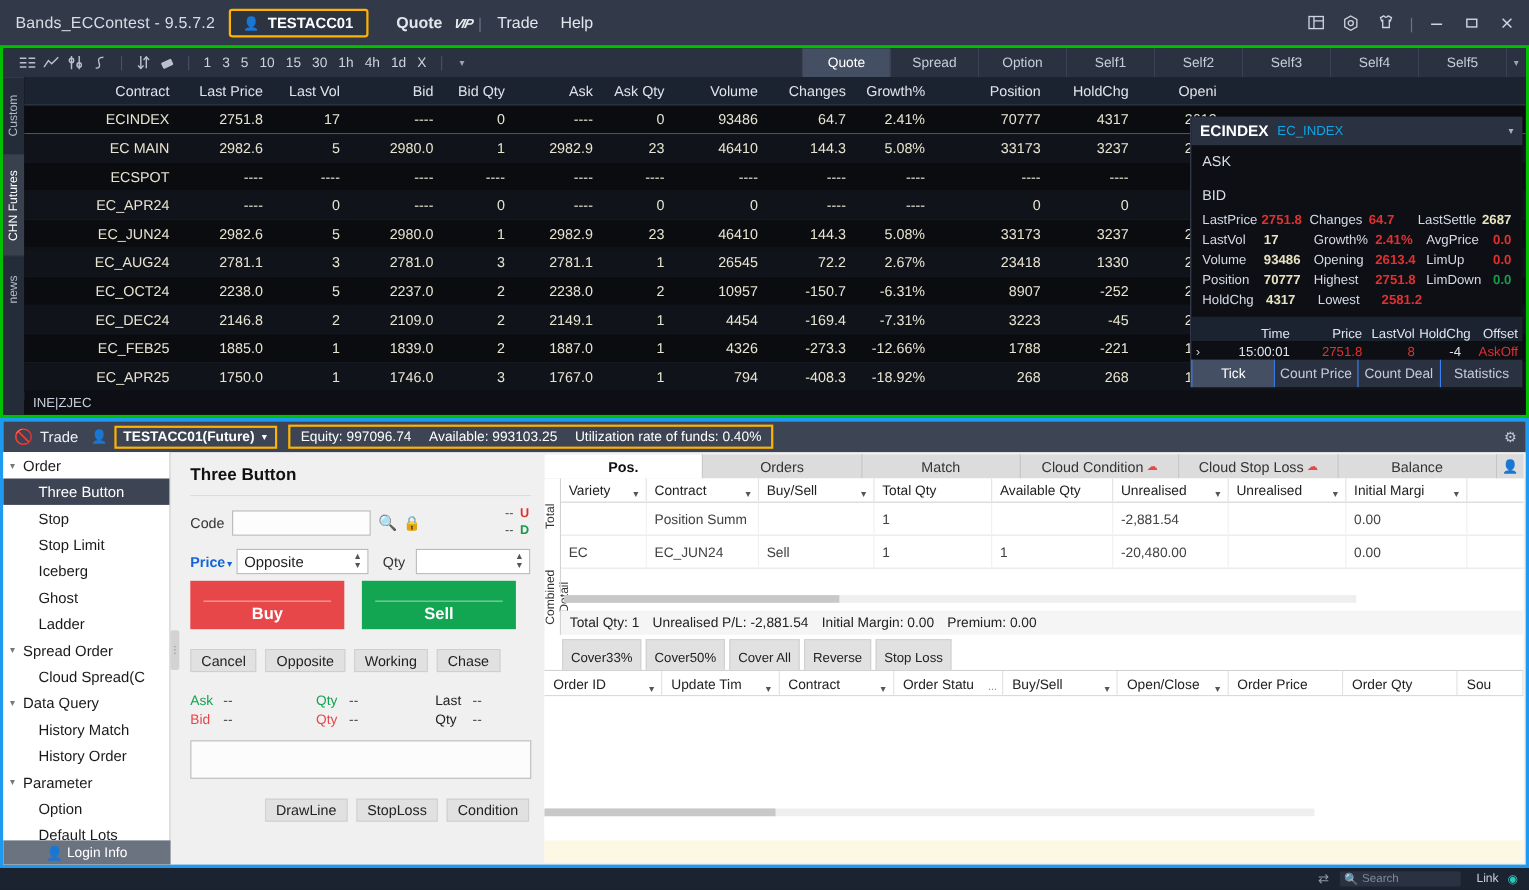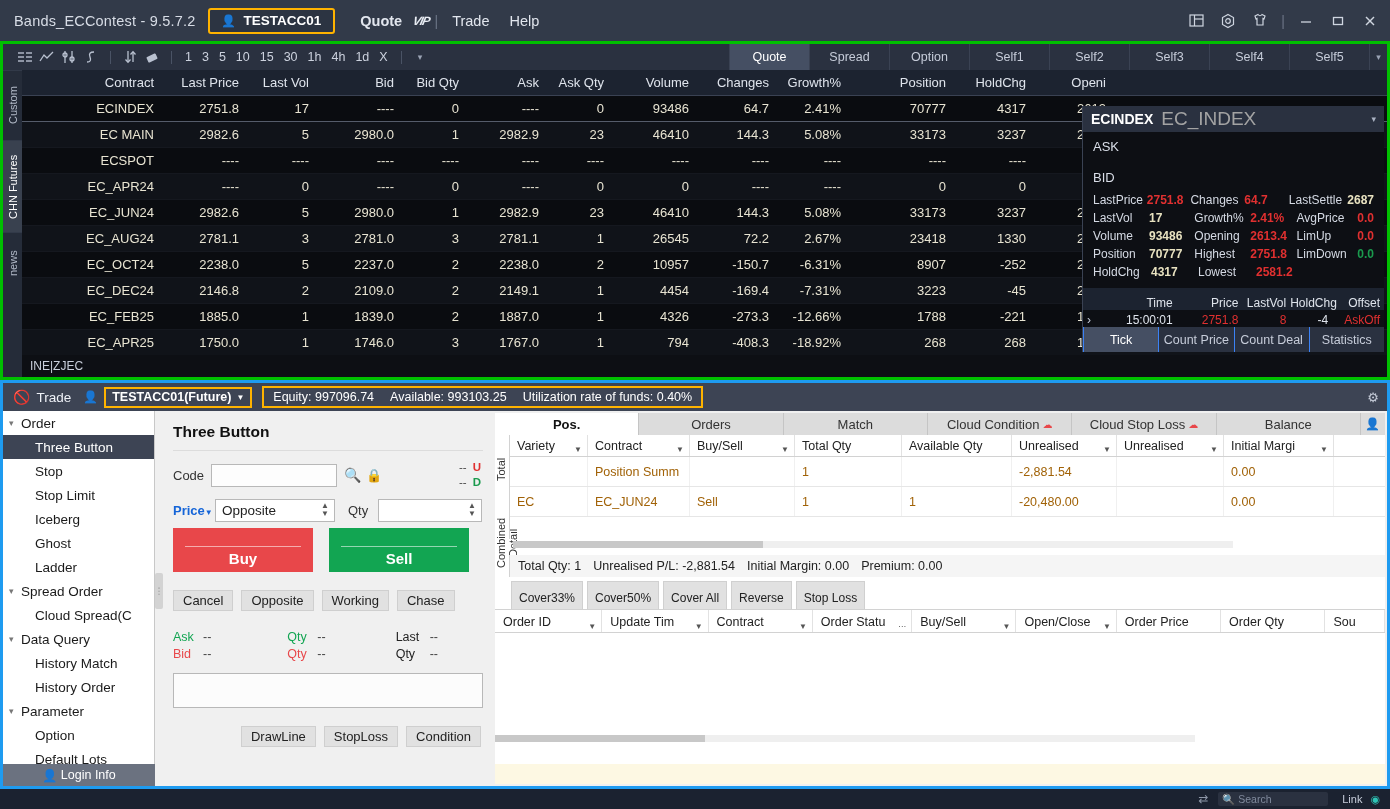--- a/index.html
+++ b/index.html
@@ -89,21 +89,21 @@
   .qscroll { position:absolute; left:19px; right:0; bottom:14px; height:7px; background:#1d2431; }
   .qscroll i { display:block; height:7px; width:330px; background:#5a6478; }
 
   
   .detail {
     position:absolute; right:3px; top:62px; width:302px; bottom:25px;
     background:#0d0f14; border-left:1px solid #3a4253;
   }
   .dhead { height:26px; background:#2a3140; display:flex; align-items:center; padding:0 8px;}
   .dhead .n1 { color:#fff; font-size:14px; font-weight:bold; }
-  .dhead .n2 { color:#a3a3a3; font-size:19px; margin-left:8px; }
+  .dhead .n2 { color:#0ea5e9; font-size:12px; margin-left:8px; }
   .dhead .car { margin-left:auto; color:#aab2c2; font-size:9px;}
   .dsec { color:#d9dee8; font-size:13px; padding:7px 10px 0 10px; }
   .dgrid { padding:6px 10px 0 10px; }
   .drow { display:flex; font-size:12px; line-height:18px; }
   .drow .k { color:#d5dae4; width:58px;}
   .drow .v { font-weight:bold; width:47px;}
   .drow .k2 { color:#d5dae4; width:58px;}
   .drow .v2 { font-weight:bold; width:48px;}
   .drow .k3 { color:#d5dae4; width:63px;}
   .drow .v3 { font-weight:bold; }
@@ -199,21 +199,21 @@
   .ptabs .usr { width:24px; display:flex;align-items:center;justify-content:center; color:#333; font-size:12px;
     background:#dcdcdc;}
   .vlabel { position:absolute; left:0; width:14px; writing-mode:vertical-rl; transform:rotate(180deg);
     font-size:11px; color:#333; text-align:center; }
   .ptable { position:absolute; left:14px; right:0; top:22px; height:104px; border-left:1px solid #d2d2d2;}
   .phead { display:flex; height:22px; background:#fff; border-bottom:1px solid #d2d2d2; }
   .phead .ch { font-size:12.5px; color:#222; line-height:22px; padding-left:7px; position:relative;
      border-right:1px solid #e2e2e2; }
   .phead .ch .fl { position:absolute; right:5px; top:4px; color:#555; font-size:8px;}
   .prow { display:flex; height:30px; border-bottom:1px solid #e6e6e6; }
-  .prow .cd { font-size:12.5px; color:#a16207; line-height:30px; padding-left:7px; border-right:1px solid #f0f0f0;}
+  .prow .cd { font-size:12.5px; color:#404040; line-height:30px; padding-left:7px; border-right:1px solid #f0f0f0;}
   .pw1{width:78px;} .pw2{width:102px;} .pw3{width:105px;} .pw4{width:107px;}
   .pw5{width:110px;} .pw6{width:105px;} .pw7{width:107px;} .pw8{width:110px;}
   .grn { color:#0fae3f; } .grnsell { color:#12a552; }
   .pscroll { position:absolute; left:18px; width:720px; top:128px; height:7px; background:#efefef;}
   .pscroll i{ display:block; height:7px; width:250px; background:#c8c8c8;}
   .totalbar { position:absolute; left:14px; right:0; top:142px; height:22px; background:#f5f5f5;
     font-size:12.5px; color:#222; display:flex; align-items:center; gap:12px; padding-left:8px;
     border-left:1px solid #d2d2d2;}
   .coverrow { position:absolute; left:16px; top:168px; display:flex; gap:4px; }
   .cbtn { height:33px; background:#e1e1e1; border:1px solid #d0d0d0; font-size:12px; color:#222;

